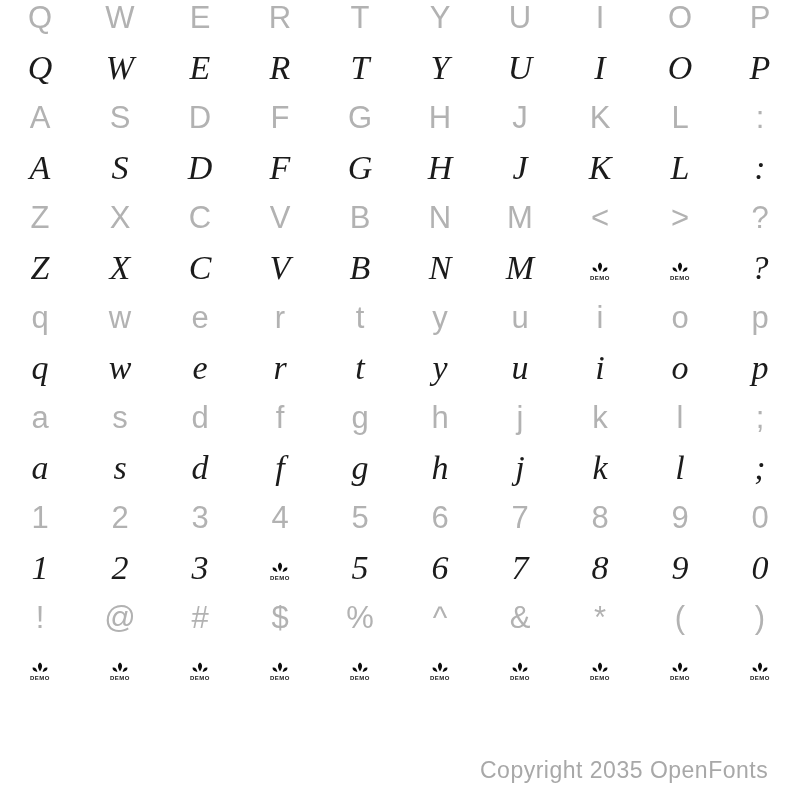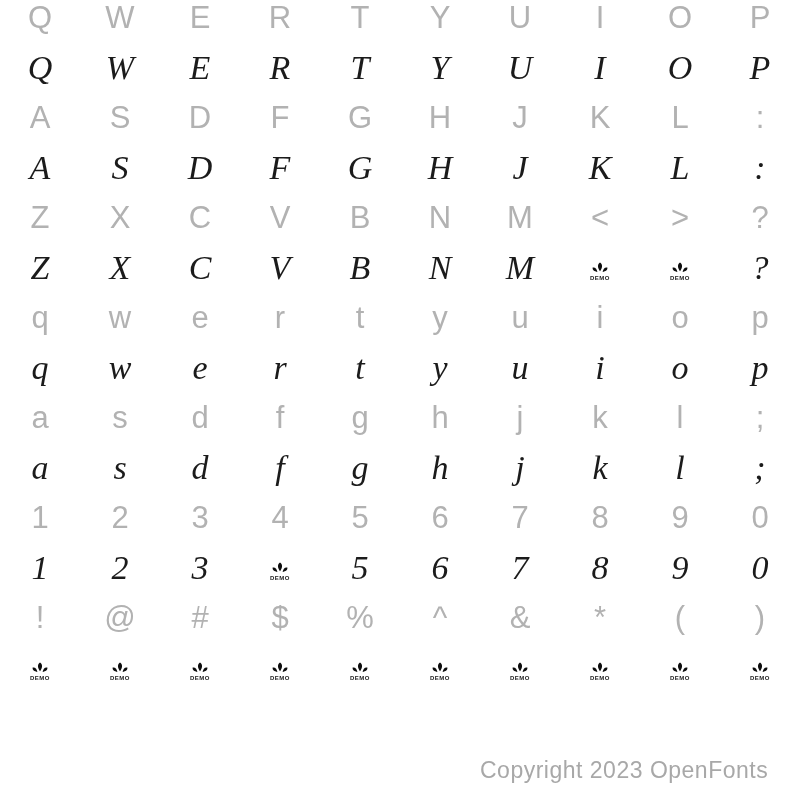--- a/index.html
+++ b/index.html
@@ -386,14 +386,14 @@
         <path d="M0 0 C -2.4 -3.2, -3.0 -6.9, 0 -8.8 C 3.0 -6.9, 2.4 -3.2, 0 0 Z" transform="translate(0,-1.2)"></path>
         <path d="M0 0 C -1.8 -2.4, -2.2 -5.0, 0 -6.4 C 2.2 -5.0, 1.8 -2.4, 0 0 Z" transform="translate(-2.6,-0.6) rotate(-48)"></path>
         <path d="M0 0 C -1.8 -2.4, -2.2 -5.0, 0 -6.4 C 2.2 -5.0, 1.8 -2.4, 0 0 Z" transform="translate(2.6,-0.6) rotate(48)"></path>
       </g>
     </svg>
     <span class="demo-label">DEMO</span>
   </span>
 </div>
       </div>
     </div>
-  <div class="footer">Copyright 2023 OpenFonts</div>
+  <div class="footer">Copyright 2035 OpenFonts</div>
 </div>
 
 </body></html>

